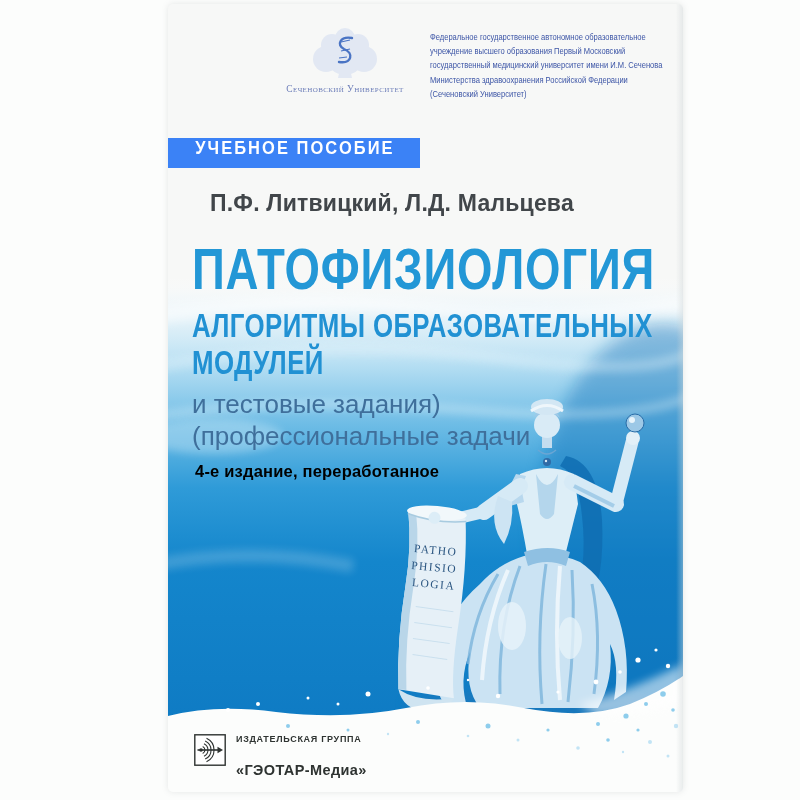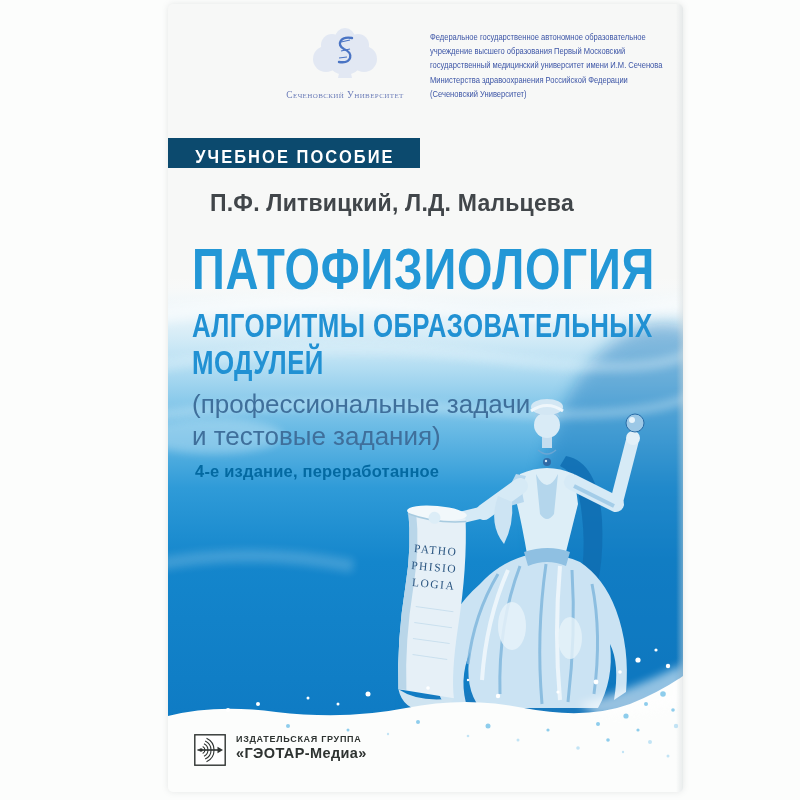--- a/index.html
+++ b/index.html
@@ -5,50 +5,50 @@
   html,body{margin:0;padding:0;}
   body{width:800px;height:800px;background:#fbfcfb;font-family:"Liberation Sans",sans-serif;overflow:hidden;}
   .stage{position:relative;width:800px;height:800px;background:#fcfdfc;}
   .cover{position:absolute;left:168px;top:4px;width:515px;height:788px;background:#f7f8f7;border-radius:5px;overflow:hidden;
          box-shadow:0 0 6px rgba(120,130,135,.18);}
   .art{position:absolute;left:0;top:0;width:515px;height:788px;display:block;}
 
   
   .uni-logo{position:absolute;left:112px;top:22px;width:130px;text-align:center;}
   .uni-logo-text{font-family:"Liberation Serif",serif;font-variant:small-caps;font-size:9.5px;letter-spacing:.4px;
-                 color:#6b7cb8;margin-top:6px;white-space:nowrap;}
+                 color:#6b7cb8;margin-top:0;white-space:nowrap;}
 
   
   .affiliation{position:absolute;left:262px;top:26px;color:#3c55a6;font-size:8.8px;line-height:14.2px;
                transform:scaleX(.86);transform-origin:left top;}
   .affiliation div{white-space:nowrap;}
 
   
-  .banner{position:absolute;left:0;top:134px;width:252px;height:30px;background:#0c4a6e;display:flex;align-items:flex-end;}
+  .banner{position:absolute;left:0;top:134px;width:252px;height:30px;background:#3b82f6;display:flex;align-items:flex-start;}
   .banner span{color:#ffffff;font-weight:bold;font-size:17.5px;letter-spacing:2.2px;padding-left:29px;white-space:nowrap;
                transform:scaleX(.94);transform-origin:left center;}
 
   
   .authors{position:absolute;left:26px;top:186px;font-size:23px;font-weight:bold;color:#41464a;letter-spacing:.2px;white-space:nowrap;margin-left:16px;}
 
   
   .title{position:absolute;left:24px;top:232px;font-size:57px;font-weight:bold;color:#2397d6;white-space:nowrap;
          transform:scaleX(.80);transform-origin:left top;letter-spacing:1px;}
   .subtitle{position:absolute;left:24px;top:303px;font-size:34px;font-weight:bold;color:#2191d3;line-height:37px;
             transform:scaleX(.76);transform-origin:left top;letter-spacing:.5px;}
   .subtitle div{white-space:nowrap;}
   .note{position:absolute;left:24px;top:384px;font-size:26px;color:#3f6f9b;line-height:32px;}
   .note div{white-space:nowrap;}
-  .edition{position:absolute;left:27px;top:458px;font-size:16.5px;font-weight:bold;color:#0369a1;letter-spacing:.2px;white-space:nowrap;}
+  .edition{position:absolute;left:27px;top:458px;font-size:16.5px;font-weight:bold;color:#000000;letter-spacing:.2px;white-space:nowrap;}
 
   
   .publisher{position:absolute;left:26px;top:730px;display:flex;align-items:flex-start;gap:10px;}
   .pub-text{color:#2e3331;}
   .pub-group{font-size:9px;font-weight:bold;letter-spacing:.7px;white-space:nowrap;}
-  .pub-name{font-size:14.5px;font-weight:bold;letter-spacing:.4px;white-space:nowrap;margin-top:1px;}
+  .pub-name{font-size:14.5px;font-weight:bold;letter-spacing:.4px;white-space:nowrap;margin-top:18px;}
 
   
   .fore-edge{position:absolute;right:0;top:0;width:7px;height:100%;
              background:linear-gradient(to right, rgba(210,216,218,0), rgba(208,214,216,.45));pointer-events:none;}
 </style>
 </head>
 <body>
 
 <div class="stage">
   <div class="cover">
@@ -235,22 +235,22 @@
     <div class="authors">П.Ф. Литвицкий, Л.Д. Мальцева</div>
 
     <div class="title">ПАТОФИЗИОЛОГИЯ</div>
 
     <div class="subtitle">
       <div>АЛГОРИТМЫ ОБРАЗОВАТЕЛЬНЫХ</div>
       <div>МОДУЛЕЙ</div>
     </div>
 
     <div class="note">
+      <div>и тестовые задания)</div>
       <div>(профессиональные задачи</div>
-      <div>и тестовые задания)</div>
     </div>
 
     <div class="edition">4-е издание, переработанное</div>
 
     <div class="publisher">
       <svg width="32" height="32" viewBox="0 0 32 32" aria-hidden="true">
         <rect x="0.8" y="0.8" width="30.4" height="30.4" fill="#ffffff" stroke="#2e3331" stroke-width="1.4"></rect>
         <circle cx="7" cy="16" r="1.8" fill="#2e3331"></circle>
         <g stroke="#2e3331" stroke-width="1.1" fill="none">
           <path d="M8.7,12.4 A4,4 0 0 1 8.7,19.6"></path>

